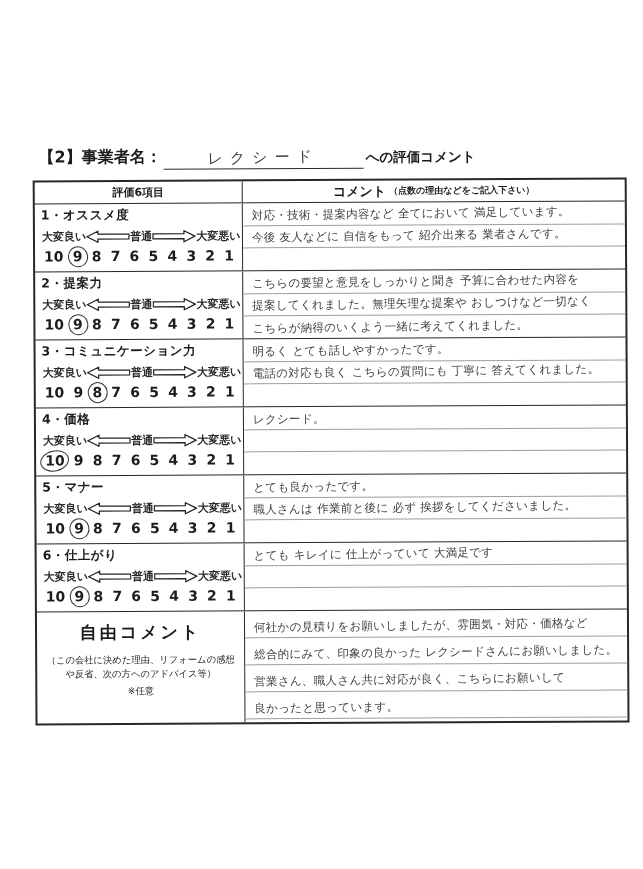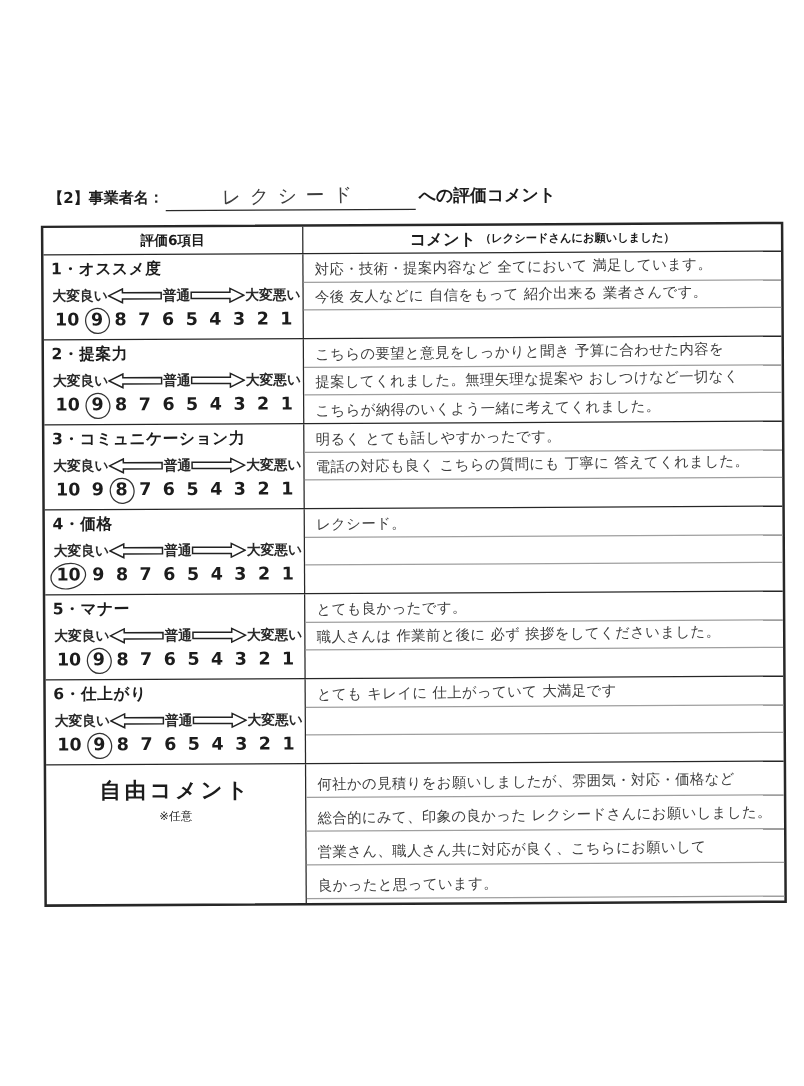--- a/index.html
+++ b/index.html
@@ -4,21 +4,21 @@
 <style>
   html,body{margin:0;padding:0;}
   body{
     width:643px;height:869px;position:relative;background:#ffffff;
     font-family:"DejaVu Sans",sans-serif;color:#1c1c1c;overflow:hidden;
   }
   .sheet{position:absolute;left:0;top:0;width:643px;height:869px;transform:rotate(-0.3deg);}
 
   
   .doc-header{position:absolute;left:40px;top:146px;width:565px;display:flex;align-items:flex-end;}
-  .h-label{font-weight:bold;font-size:12px;white-space:nowrap;padding-bottom:2px;}
+  .h-label{font-weight:bold;font-size:16px;white-space:nowrap;padding-bottom:2px;}
   .biz-underline{width:200px;border-bottom:1.6px solid #2a2a2a;margin:0 2px;text-align:center;}
   .h-suffix{font-weight:bold;font-size:13.5px;white-space:nowrap;padding-bottom:2px;}
 
   
   .hw{font-size:11.5px;color:#3e3e3e;letter-spacing:0.3px;white-space:nowrap;
       transform:rotate(-0.5deg);transform-origin:0 100%;}
   .hw-name{font-size:15px;color:#3e3e3e;letter-spacing:7px;transform:rotate(-1deg);display:inline-block;padding-bottom:1px;}
 
   
   .tbl{position:absolute;left:34px;top:179px;width:594px;border:2px solid #272727;box-sizing:border-box;background:#fff;}
@@ -74,21 +74,21 @@
     </span>
     <span class="h-suffix">への評価コメント</span>
   </div>
 
   <div class="tbl">
 
     <div class="thead">
       <div class="th1">評価6項目</div>
       <div class="th2">
         <span class="c-main">コメント</span>
-        <span class="c-note">（レクシードさんにお願いしました）</span>
+        <span class="c-note">（点数の理由などをご記入下さい）</span>
       </div>
     </div>
 
     <div class="trow">
       <div class="cl">
         <div class="row-title">1・オススメ度</div>
         <div class="scale">
           <span class="lbl">大変良い</span>
           <span>
               <svg width="44" height="13">
@@ -345,20 +345,21 @@
           </div>
         <div class="wband nb">
             <span class="hw"></span>
           </div>
       </div>
     </div>
 
     <div class="trow free last">
       <div class="cl-free">
         <div class="free-title">自由コメント</div>
+        <div class="free-sub">（この会社に決めた理由、リフォームの感想や反省、次の方へのアドバイス等）</div>
         <div class="free-note">※任意</div>
       </div>
       <div class="cr-free">
         <div class="fband">
             <span class="hw">何社かの見積りをお願いしましたが、雰囲気・対応・価格など</span>
           </div>
         <div class="fband">
             <span class="hw">総合的にみて、印象の良かった レクシードさんにお願いしました。</span>
           </div>
         <div class="fband">

